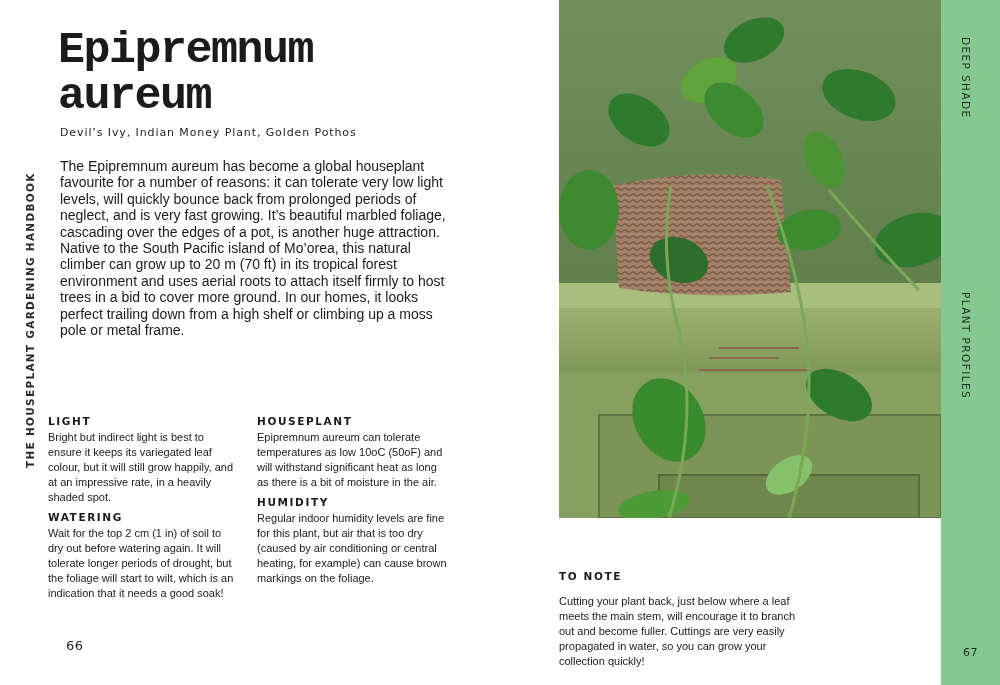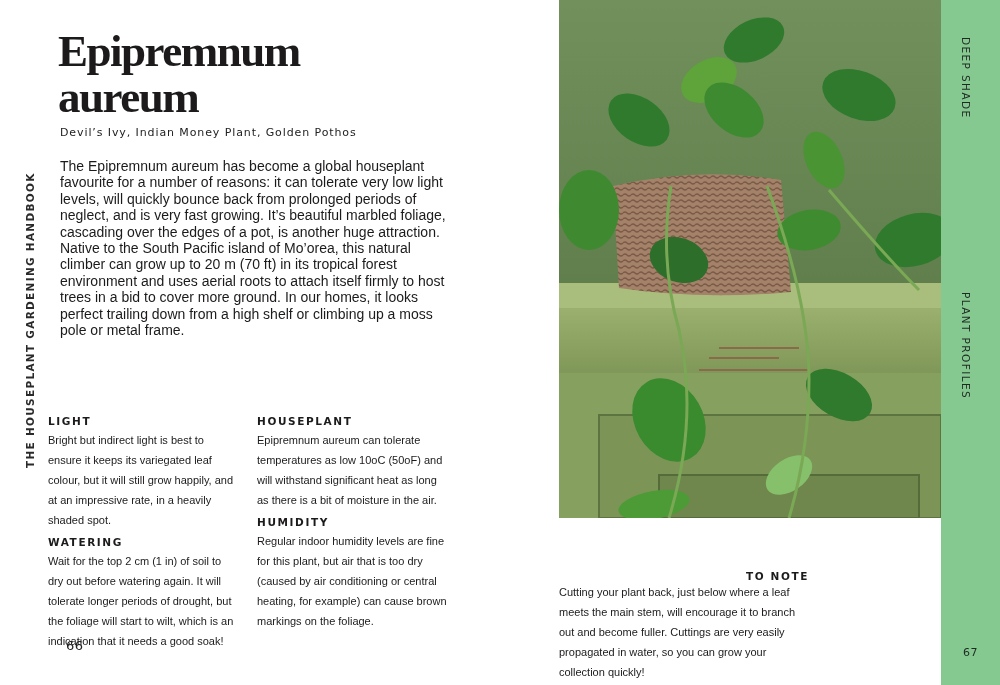--- a/index.html
+++ b/index.html
@@ -11,54 +11,54 @@
   
   .page-left { position: absolute; left: 0; top: 0; width: 500px; height: 685px; background: #fff; }
   .spine-title {
     position: absolute; left: 24px; top: 468px;
     transform: rotate(-90deg); transform-origin: 0 0;
     font-size: 10.5px; letter-spacing: 1.3px; font-weight: 700; color: #2a2a2a; white-space: nowrap;
     font-family: "DejaVu Sans", sans-serif;
   }
   .title {
     position: absolute; left: 58px; top: 28px;
-    font-family: Liberation Serif, serif; font-weight: 900; font-size: 45px; line-height: 46px;
+    font-family: Liberation Mono, monospace; font-weight: 900; font-size: 45px; line-height: 46px;
     letter-spacing: -1.5px; color: #1c1a1b;
   }
   .title span { display: block; }
   .common-names {
     position: absolute; left: 60px; top: 126px;
     font-family: "DejaVu Sans", sans-serif; font-size: 11px; letter-spacing: 0.9px; color: #222;
   }
   .intro {
     position: absolute; left: 60px; top: 158px; width: 392px;
     font-size: 14px; line-height: 16.4px; color: #1c1a1b;
   }
   .care-col { position: absolute; top: 415px; width: 190px; }
   .care-col.c1 { left: 48px; }
   .care-col.c2 { left: 257px; }
   .care-heading {
     font-family: "DejaVu Sans", sans-serif; font-size: 10.5px; font-weight: 700;
     letter-spacing: 1.6px; color: #1c1a1b; margin-bottom: 3px;
   }
-  .care-body { font-size: 11px; line-height: 20px; color: #1c1a1b; margin-bottom: 6px; }
+  .care-body { font-size: 11px; line-height: 15px; color: #1c1a1b; margin-bottom: 6px; }
   .folio-left {
     position: absolute; left: 22px; top: 638px; font-size: 13px; letter-spacing: 0.5px;
     font-family: "DejaVu Sans", sans-serif; color: #222; margin-left: 44px;
   }
 
   
   .page-right { position: absolute; left: 500px; top: 0; width: 500px; height: 685px; background: #fff; }
   .photo {
     position: absolute; left: 59px; top: 0; width: 382px; height: 518px; overflow: hidden;
     background: #76915e;
   }
   .photo svg { display: block; }
   .to-note { position: absolute; left: 59px; top: 570px; width: 250px; }
-  .to-note .care-heading { margin-bottom: 0; text-align: right; }
+  .to-note .care-heading { margin-bottom: 12px; }
   .sidebar {
     position: absolute; left: 441px; top: 0; width: 59px; height: 685px; background: #85c991;
   }
   .side-tab {
     position: absolute; left: 31px; transform: rotate(90deg); transform-origin: 0 0;
     font-family: "DejaVu Sans", sans-serif; font-size: 10.5px; letter-spacing: 1.4px;
     color: #1f2a22; white-space: nowrap;
   }
   .side-tab.t1 { top: 37px; }
   .side-tab.t2 { top: 292px; }

